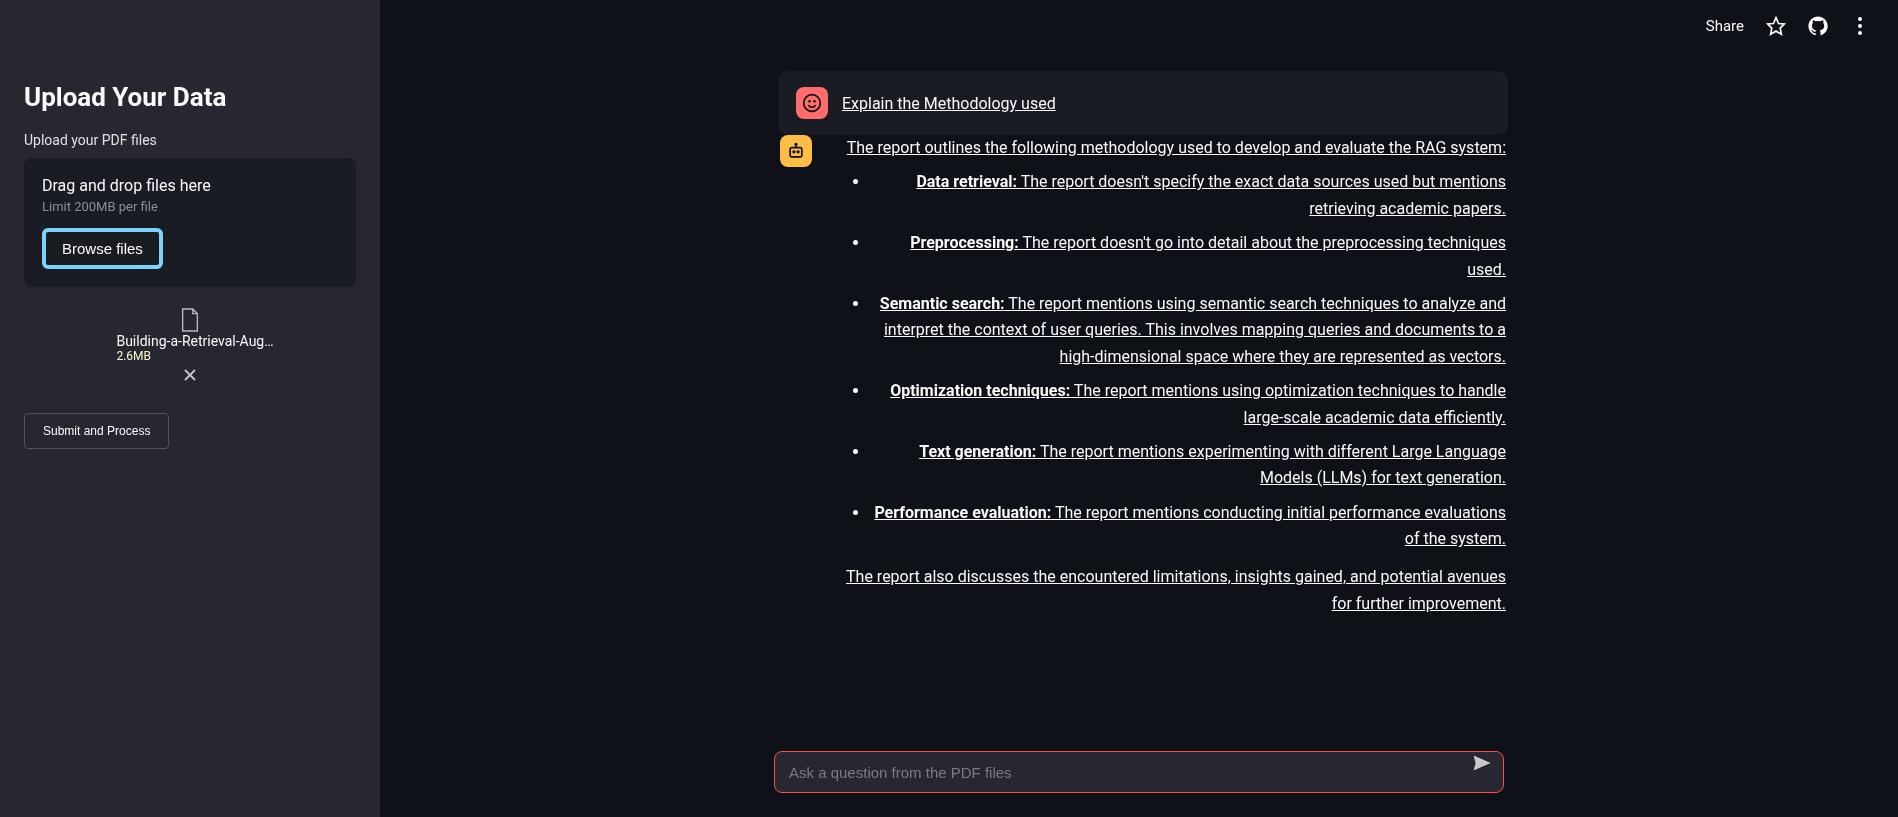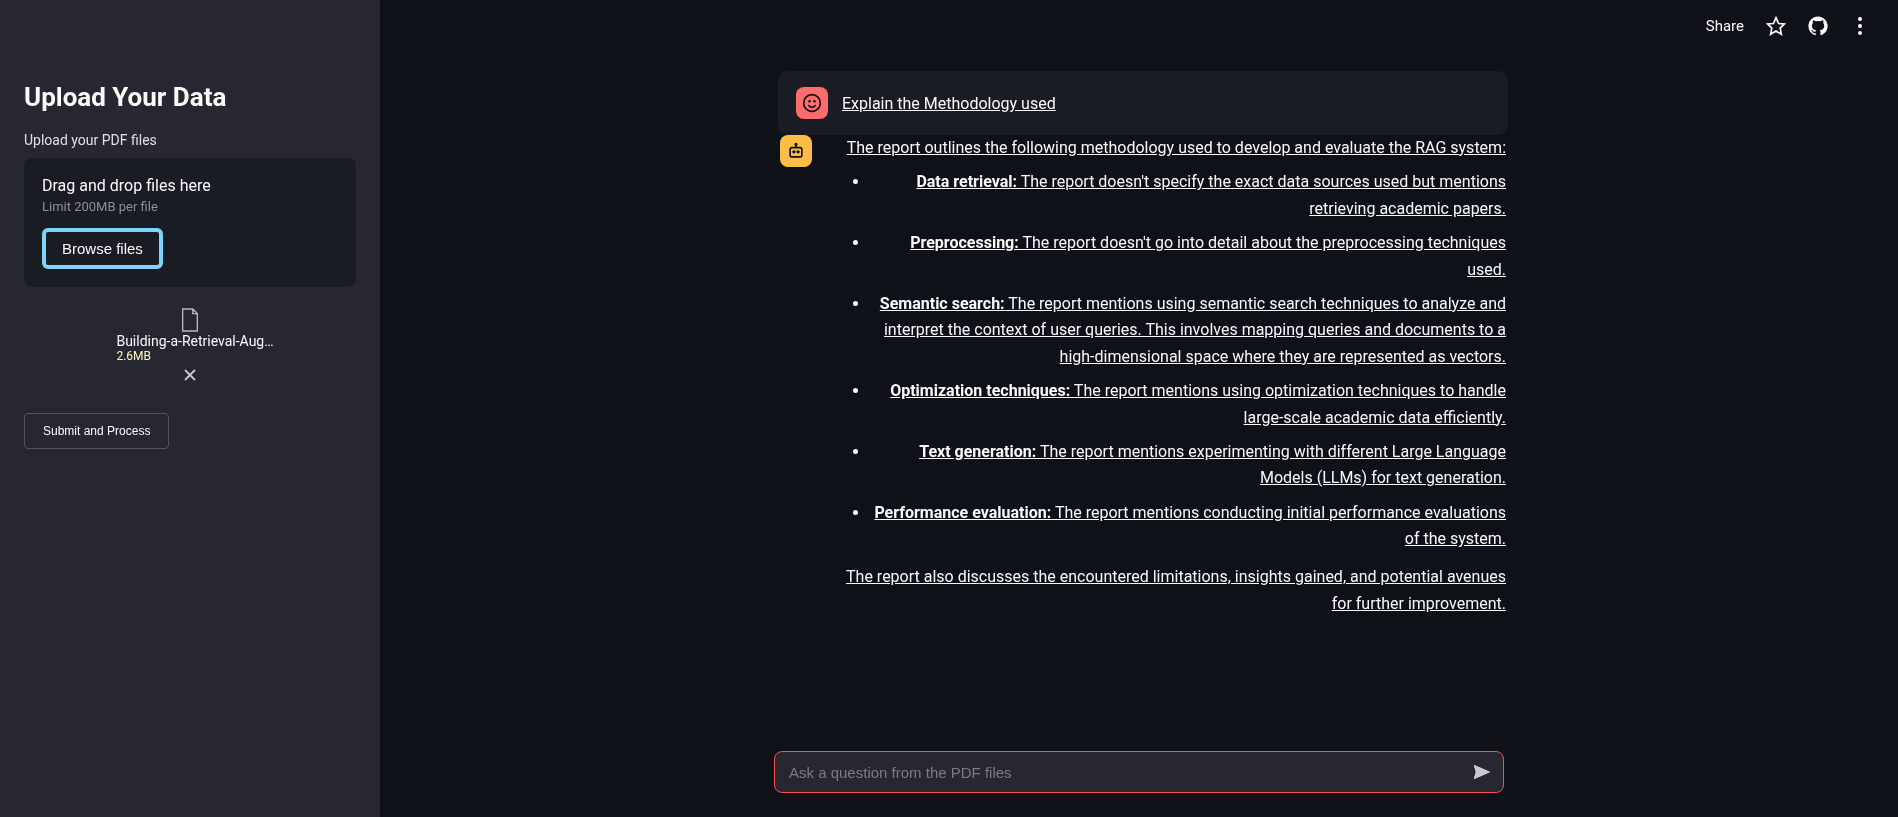--- a/index.html
+++ b/index.html
@@ -184,21 +184,20 @@
   position: absolute;
   left: 50%;
   transform: translateX(-50%);
   bottom: 24px;
   width: 730px;
   height: 42px;
   background: #262730;
   border: 1px solid #ff4b4b;
   border-radius: 8px;
   display: flex;
-  align-items: center;
   padding: 0 10px 0 14px;
 }
 .input-bar input {
   flex: 1;
   background: transparent;
   border: none;
   outline: none;
   color: #fafafa;
   font-size: 15px;
 }

